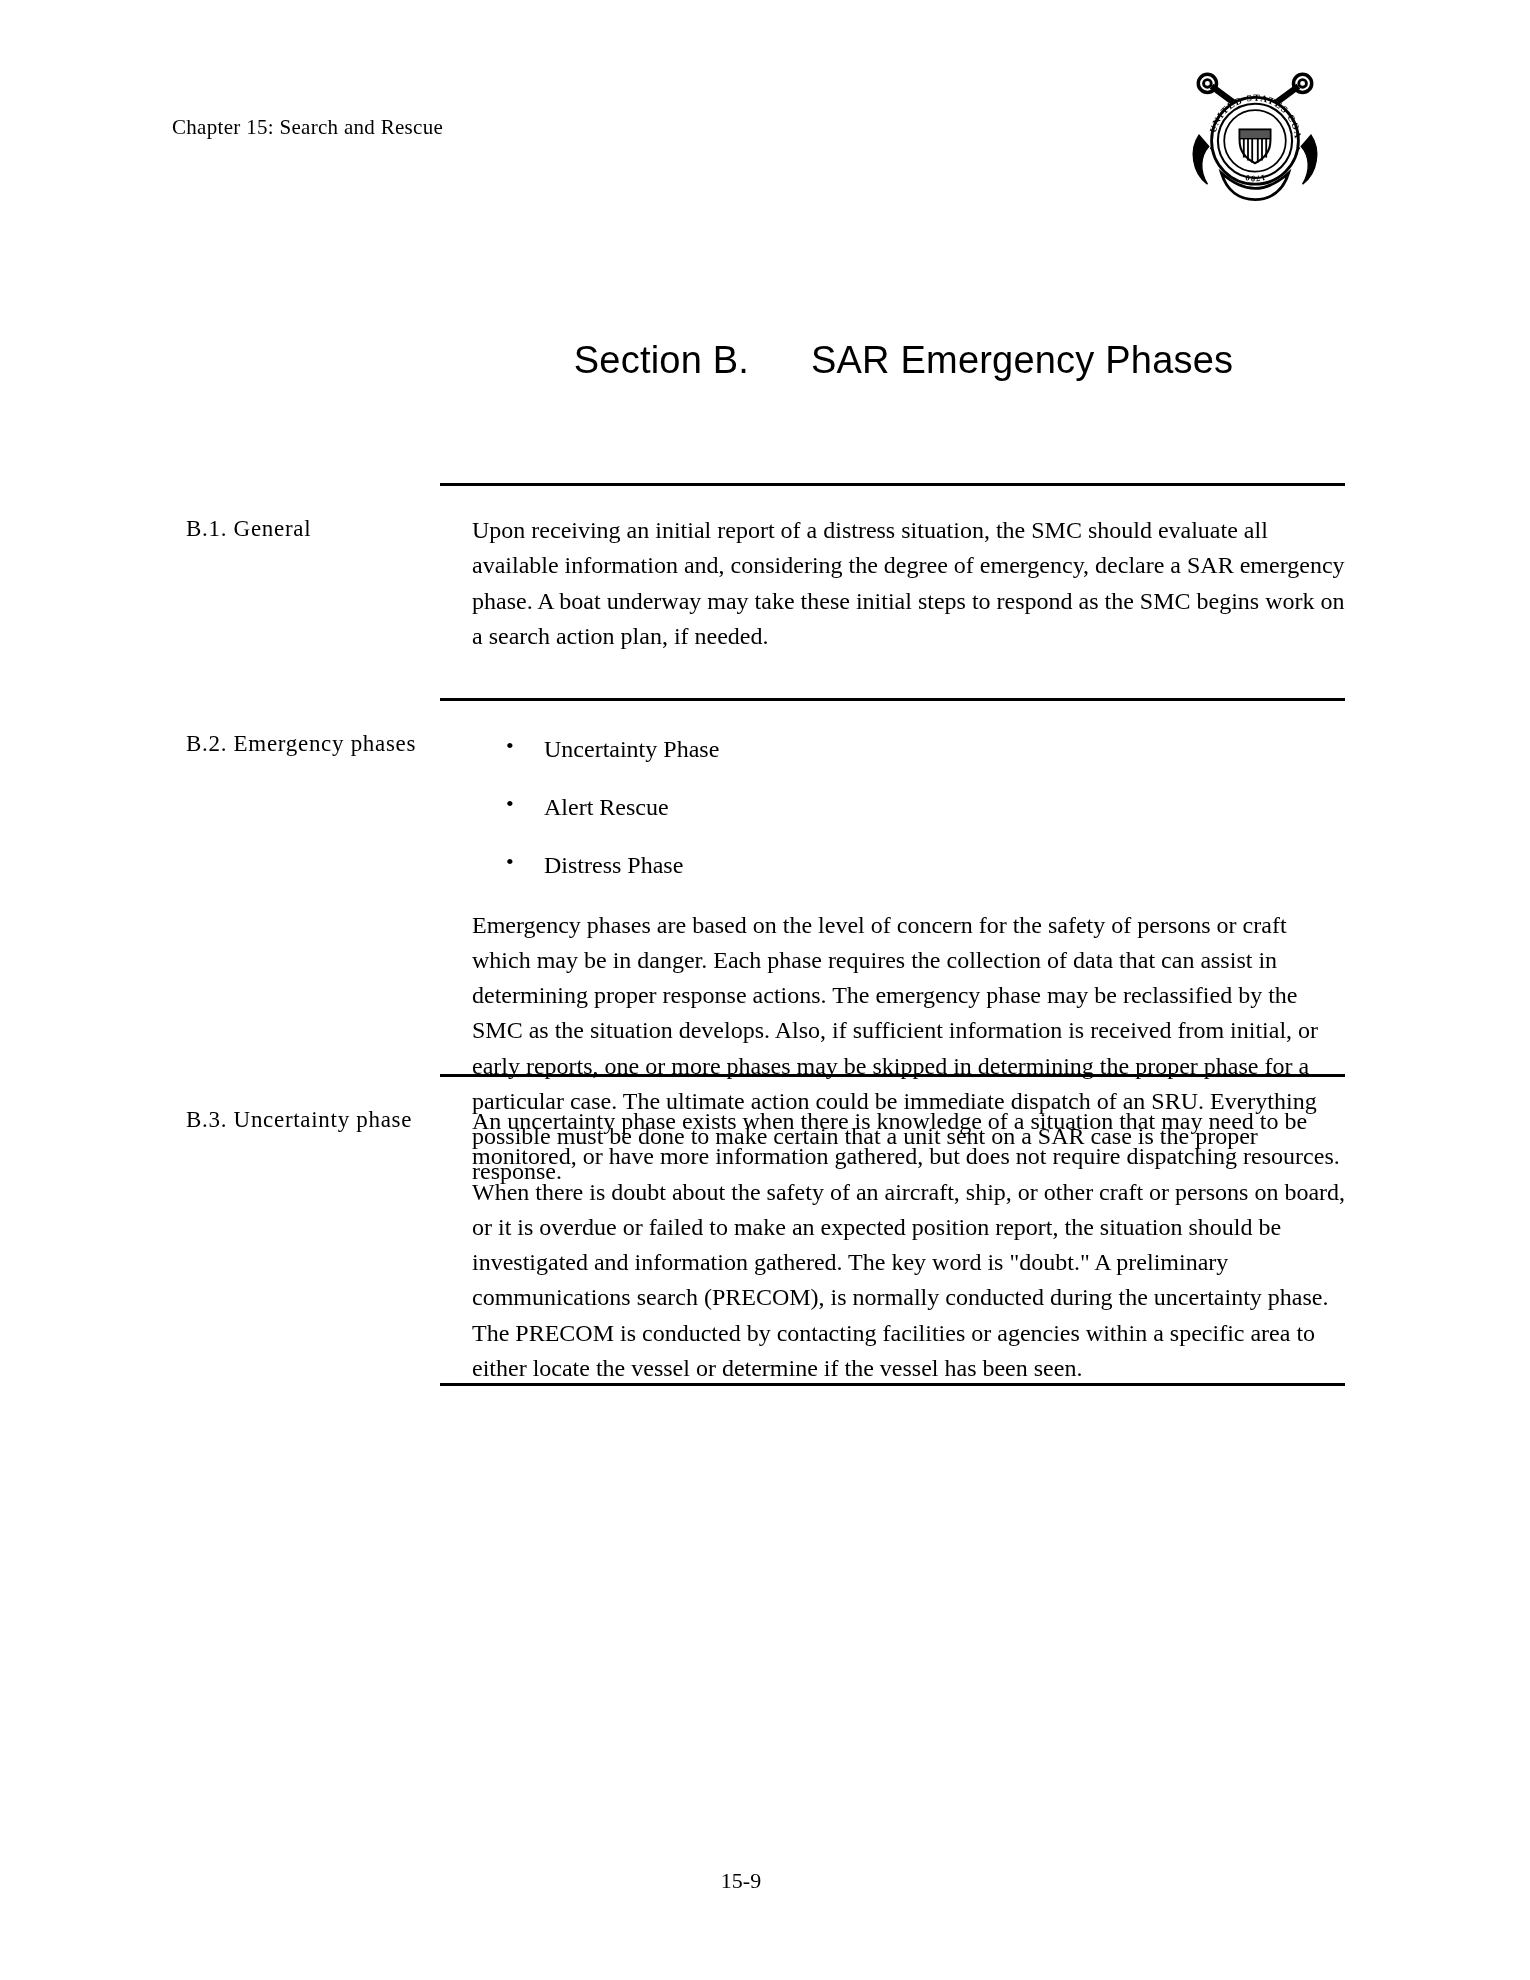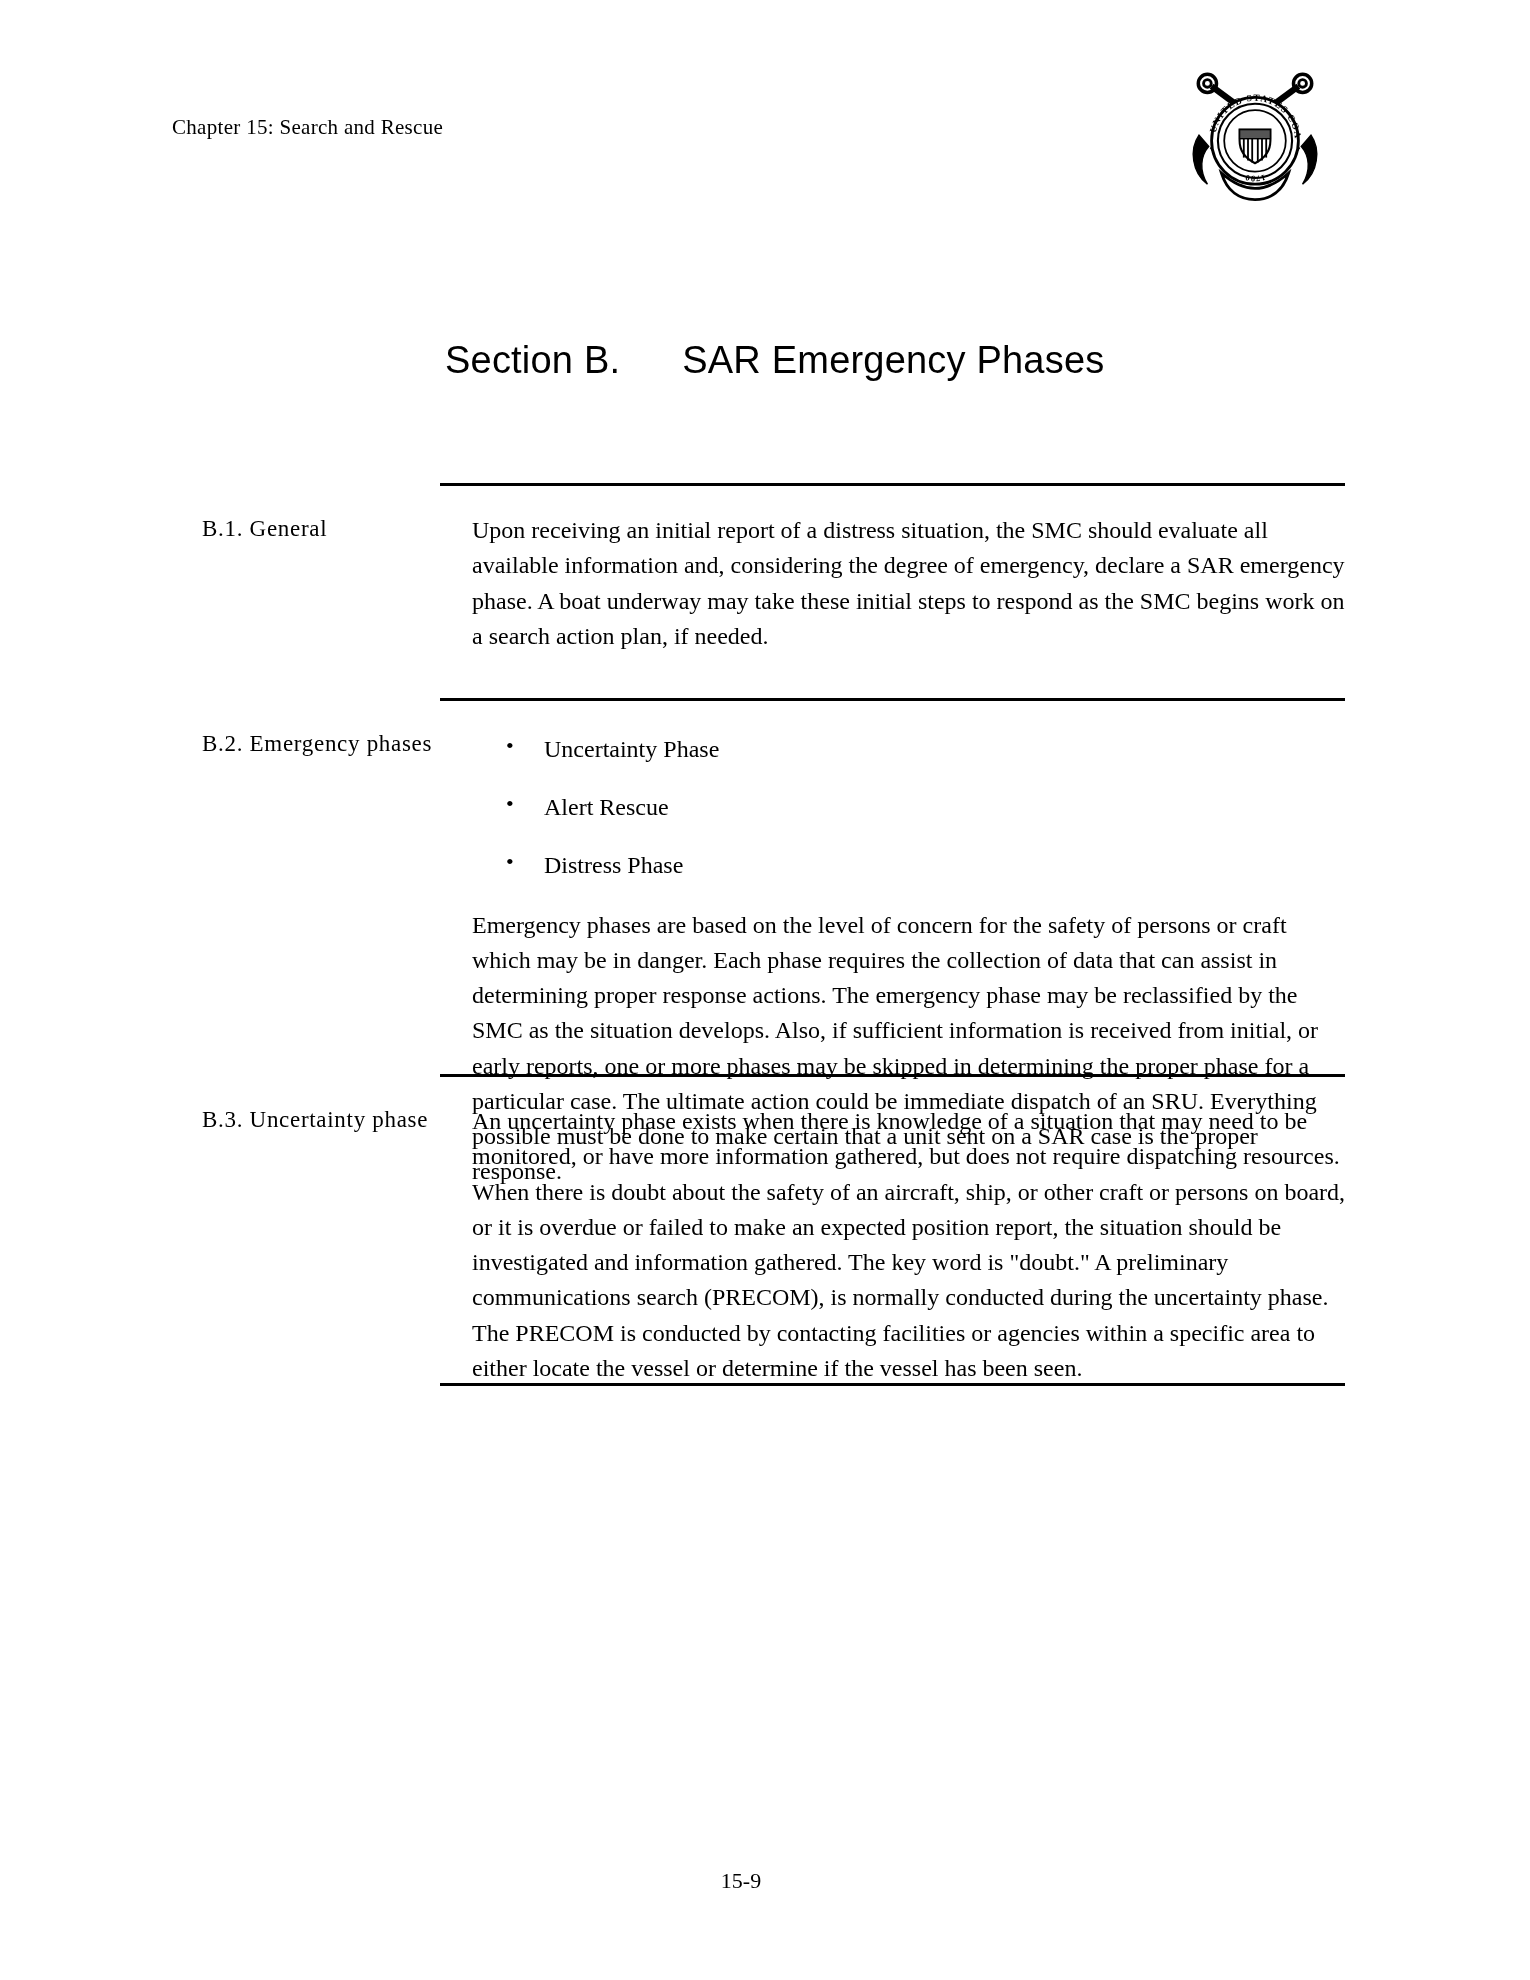--- a/index.html
+++ b/index.html
@@ -46,20 +46,21 @@
   .section-title {
     position: absolute;
     top: 296px;
     left: 402px;
     width: 960px;
     font-family: "Liberation Sans", "DejaVu Sans", sans-serif;
     font-size: 38px;
     font-weight: 400;
     letter-spacing: 0.2px;
     white-space: pre;
+    text-align: center;
   }
   .section-title .st-num { }
   .section-title .st-gap { display: inline-block; width: 62px; }
 
   
   .content {
     position: absolute;
     top: 483px;
     left: 0;
     width: 1530px;
@@ -73,21 +74,21 @@
     background: #000000;
   }
 
   .block {
     position: absolute;
     left: 0;
     width: 1530px;
   }
   .block-label {
     position: absolute;
-    left: 202px;
+    left: 186px;
     width: 245px;
     font-size: 23px;
     line-height: 1.42;
     letter-spacing: 0.7px;
   }
   .block-body {
     position: absolute;
     left: 456px;
     width: 890px;
     font-size: 24px;

